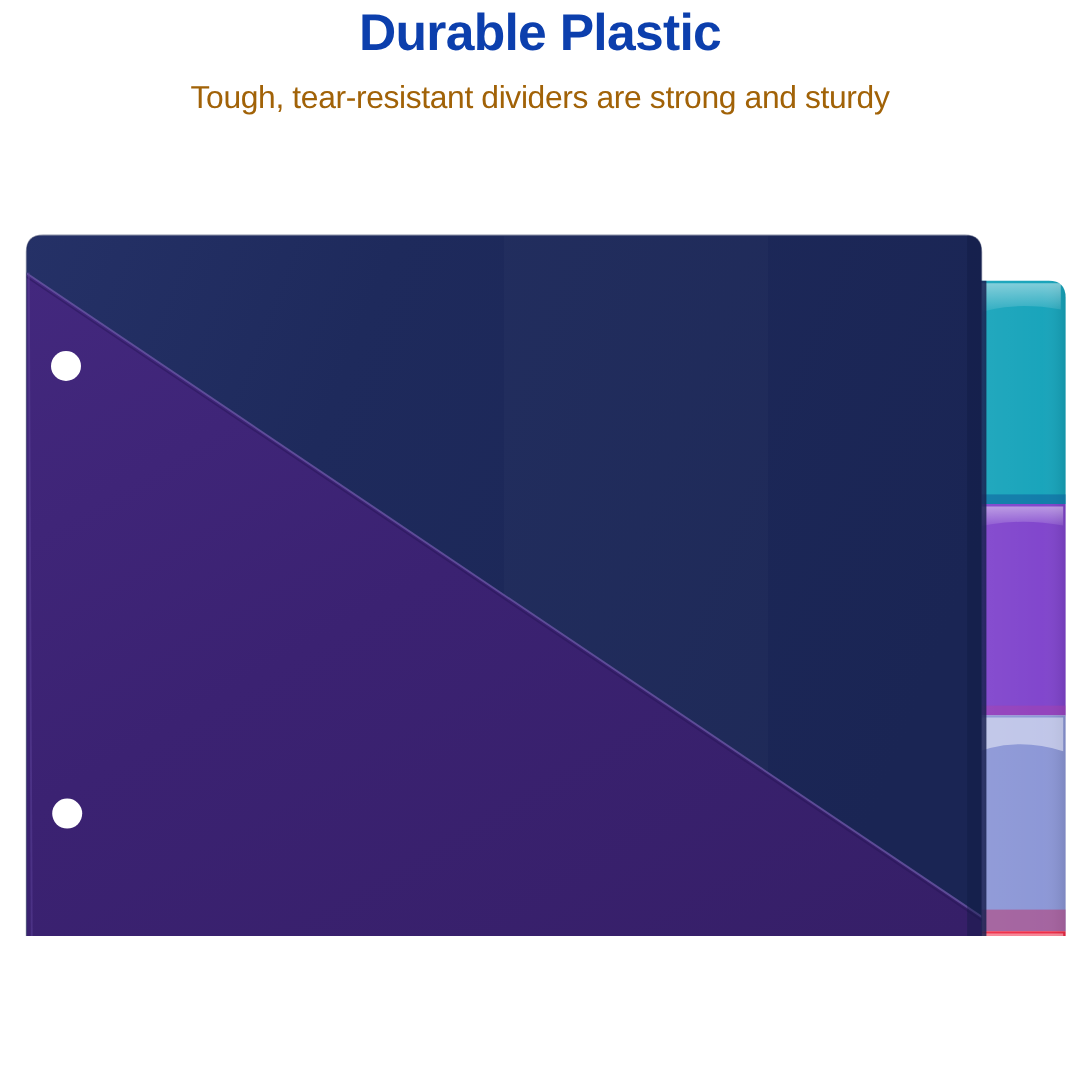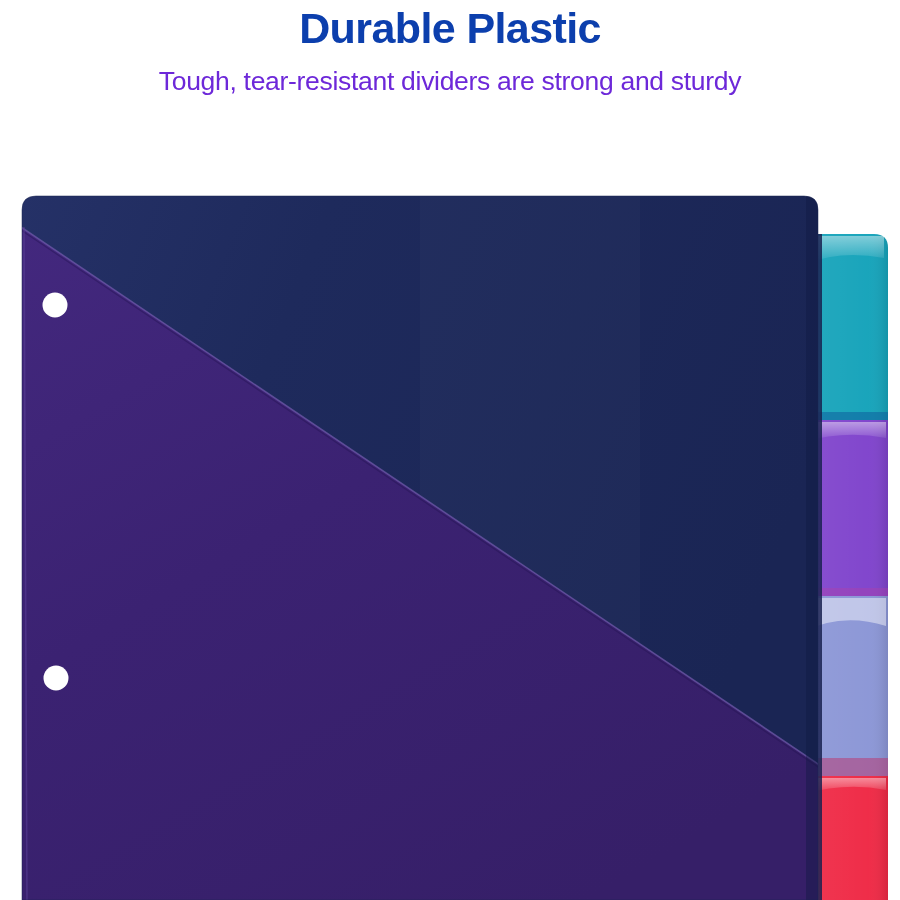--- a/index.html
+++ b/index.html
@@ -6,21 +6,21 @@
     margin: 0;
     padding: 0;
     background: #ffffff;
   }
   body {
     font-family: "Liberation Sans", sans-serif;
   }
   .page {
     position: relative;
     width: 900px;
-    height: 900px;
+    height: 780px;
     background: #ffffff;
     overflow: hidden;
   }
 
   
   .text-block {
     position: absolute;
     left: 0;
     top: 0;
     width: 900px;
@@ -36,21 +36,21 @@
     line-height: 1.12;
     color: #0c3fad;
     font-family: "Liberation Sans", sans-serif;
   }
   .subhead {
     margin: 0;
     padding-top: 12px;
     font-size: 26.5px;
     font-weight: normal;
     line-height: 1.33;
-    color: #6d28d9;
+    color: #a16207;
     letter-spacing: -0.3px;
     font-family: "Liberation Sans", sans-serif;
   }
   .subhead-line { display: block; }
 
   
   .photo {
     position: absolute;
     left: 0;
     top: 180px;

